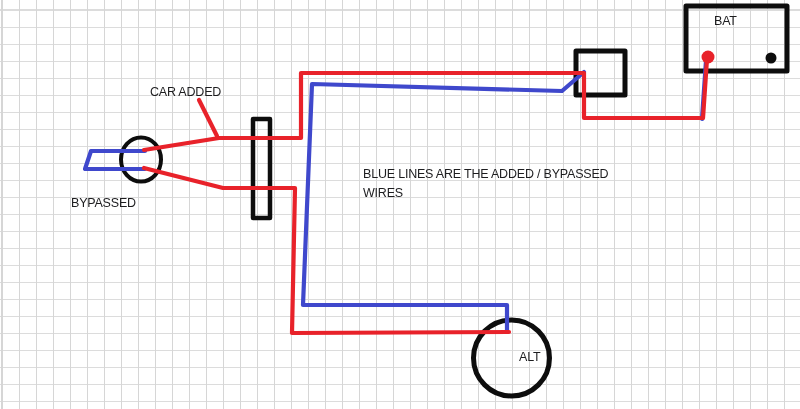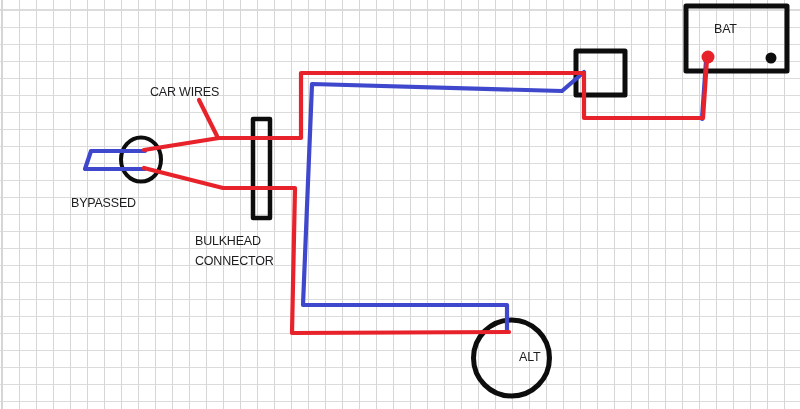--- a/index.html
+++ b/index.html
@@ -29,21 +29,21 @@
     position: absolute;
     color: #1d1d1f;
     font-size: 12.5px;
     font-weight: 500;
     letter-spacing: -0.2px;
     line-height: 18.5px;
     white-space: pre-line;
   }
 
   .lbl-starter-relay { left: 553px; top: 11px; }
-  .lbl-bat           { left: 714px; top: 12px; margin-top: 8px; }
+  .lbl-bat           { left: 714px; top: 12px; }
   .lbl-car-feed      { left: 150px; top: 83px; }
   .lbl-ammeter       { left: 71px;  top: 194px; }
   .lbl-bulkhead      { left: 195px; top: 231px; line-height: 20px; }
   .lbl-note          { left: 363px; top: 165px; line-height: 19px; }
   .lbl-alt           { left: 489px; top: 348px; margin-left: 30px; }
 </style>
 </head>
 <body>
 
 <div class="canvas">
@@ -70,23 +70,23 @@
       <polyline points="144,168 223,188 295,188 292,333 509,332"></polyline>
     </g>
 
     <circle cx="708" cy="57" r="6.5" fill="#e8222a"></circle>
     <circle cx="771" cy="58" r="5.5" fill="#0d0d0d"></circle>
   </svg>
 
 
   <div class="lbl lbl-bat">BAT</div>
 
-  <div class="lbl lbl-car-feed">CAR WIRES</div>
+  <div class="lbl lbl-car-feed">CAR ADDED</div>
 
   <div class="lbl lbl-ammeter">BYPASSED</div>
 
-  <div class="lbl lbl-bulkhead">BULKHEAD
-CONNECTOR</div>
 
+  <div class="lbl lbl-note">BLUE LINES ARE THE ADDED / BYPASSED
+WIRES</div>
 
   <div class="lbl lbl-alt">ALT</div>
 
 </div>
 
 </body></html>

